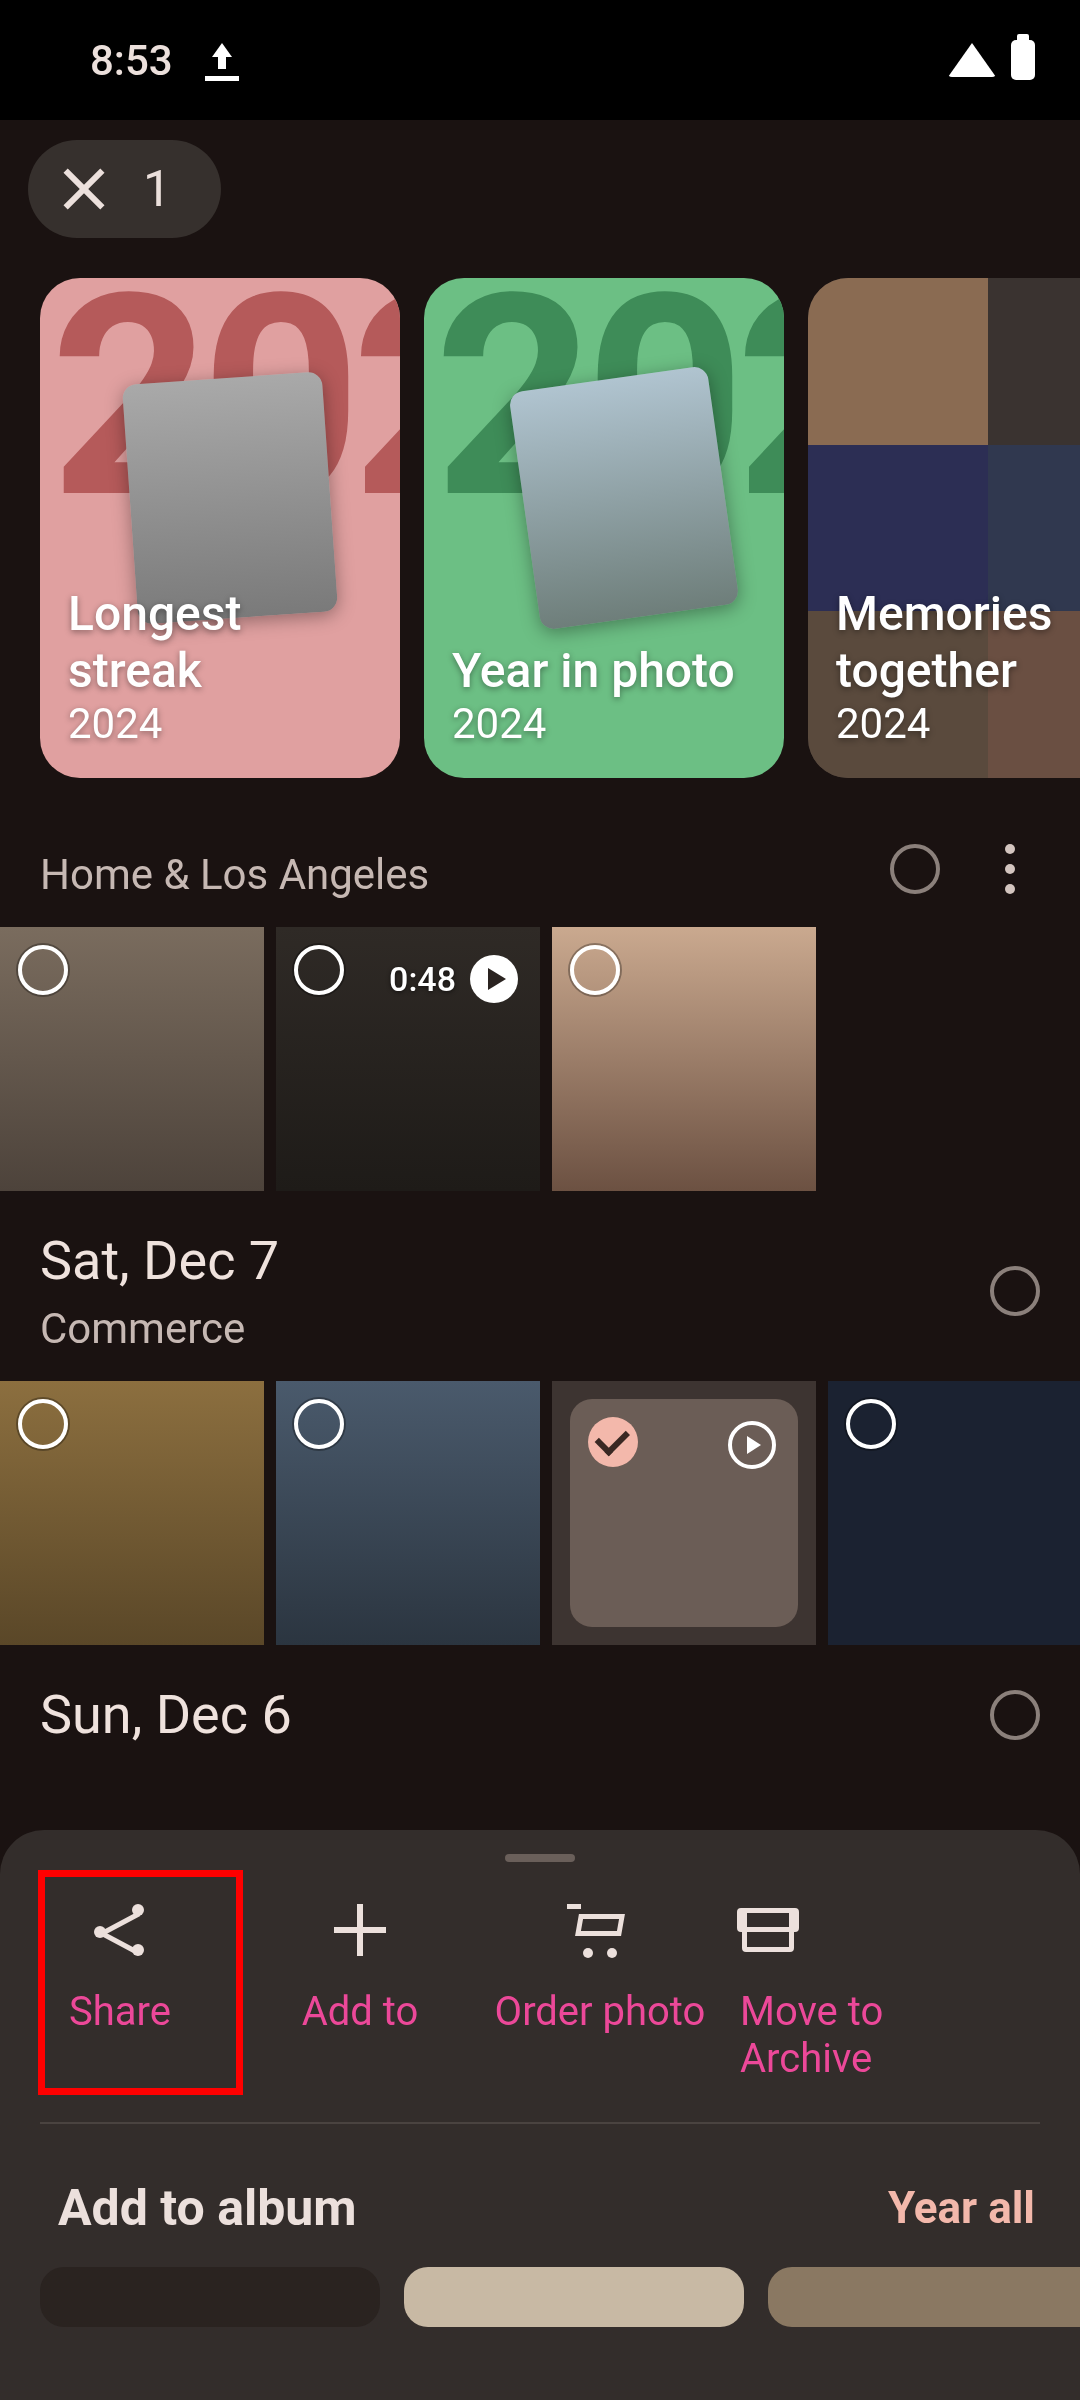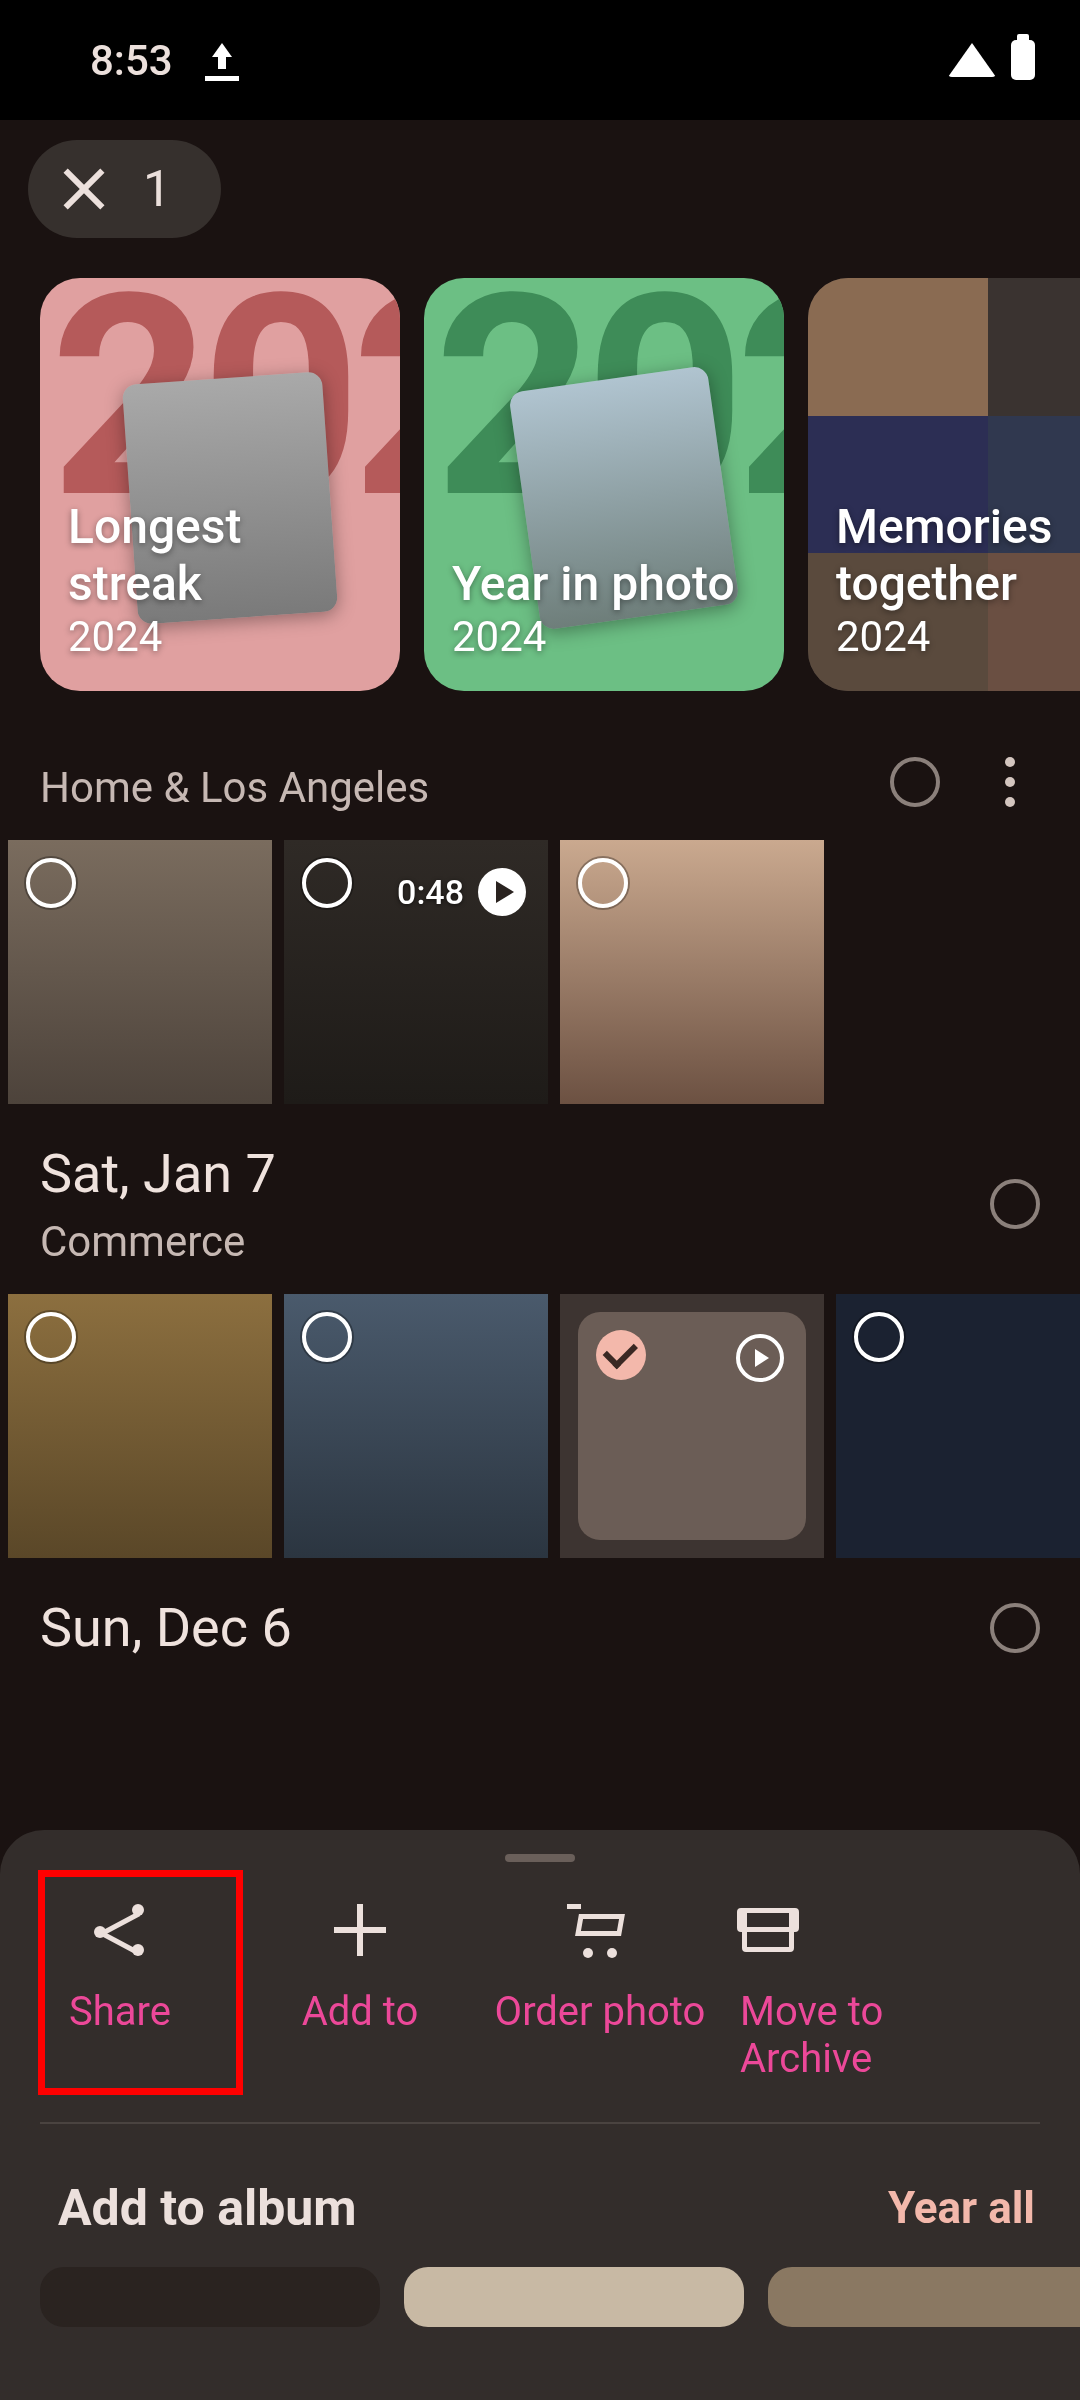--- a/index.html
+++ b/index.html
@@ -76,21 +76,21 @@
 
   
   .memories-row {
     display:flex;
     gap:24px;
     padding: 30px 0 30px 40px;
     overflow:hidden;
   }
   .memory-card {
     flex:0 0 360px;
-    height:413px;
+    height:500px;
     border-radius:40px;
     position:relative;
     display:flex;
     flex-direction:column;
     justify-content:flex-end;
     padding:14px 28px 30px 28px;
     color:#fff;
     overflow:hidden;
   }
   .memory-title { font-size:48px; font-weight:500; text-shadow:0 2px 6px rgba(0,0,0,.4); }
@@ -142,21 +142,21 @@
   }
   .more-dots {
     width:60px; display:flex; flex-direction:column; align-items:center; gap:10px;
     margin-left:40px;
   }
   .more-dots span { width:10px;height:10px;border-radius:50%;background:#d3c5bf; }
 
   
   .photo-row {
     display:flex; gap:12px;
-    padding: 8px 0 8px 8px;
+    padding: 8px 0 8px 0;
   }
   .photo-thumb {
     flex:0 0 264px; height:264px;
     background:#4d443f;
     position:relative;
   }
   .photo-thumb .sel-ring {
     position:absolute; top:18px; left:18px;
     width:50px; height:50px; border:4px solid #fff; border-radius:50%;
     box-shadow:0 0 0 2px rgba(0,0,0,.3);
@@ -376,21 +376,21 @@
       <span class="play-circle"></span>
     </span>
   </div>
   <div class="photo-thumb t3">
     <span class="sel-ring"></span>
   </div>
 </div>
 
 <div class="date-header">
   <div class="date-text">
-    <div class="date-primary">Sat, Jan 7</div>
+    <div class="date-primary">Sat, Dec 7</div>
     <div class="date-secondary">Commerce</div>
   </div>
   <span class="ring"></span>
 </div>
 <div class="photo-row">
   <div class="photo-thumb t5">
     <span class="sel-ring"></span>
   </div>
   <div class="photo-thumb t6">
     <span class="sel-ring"></span>

